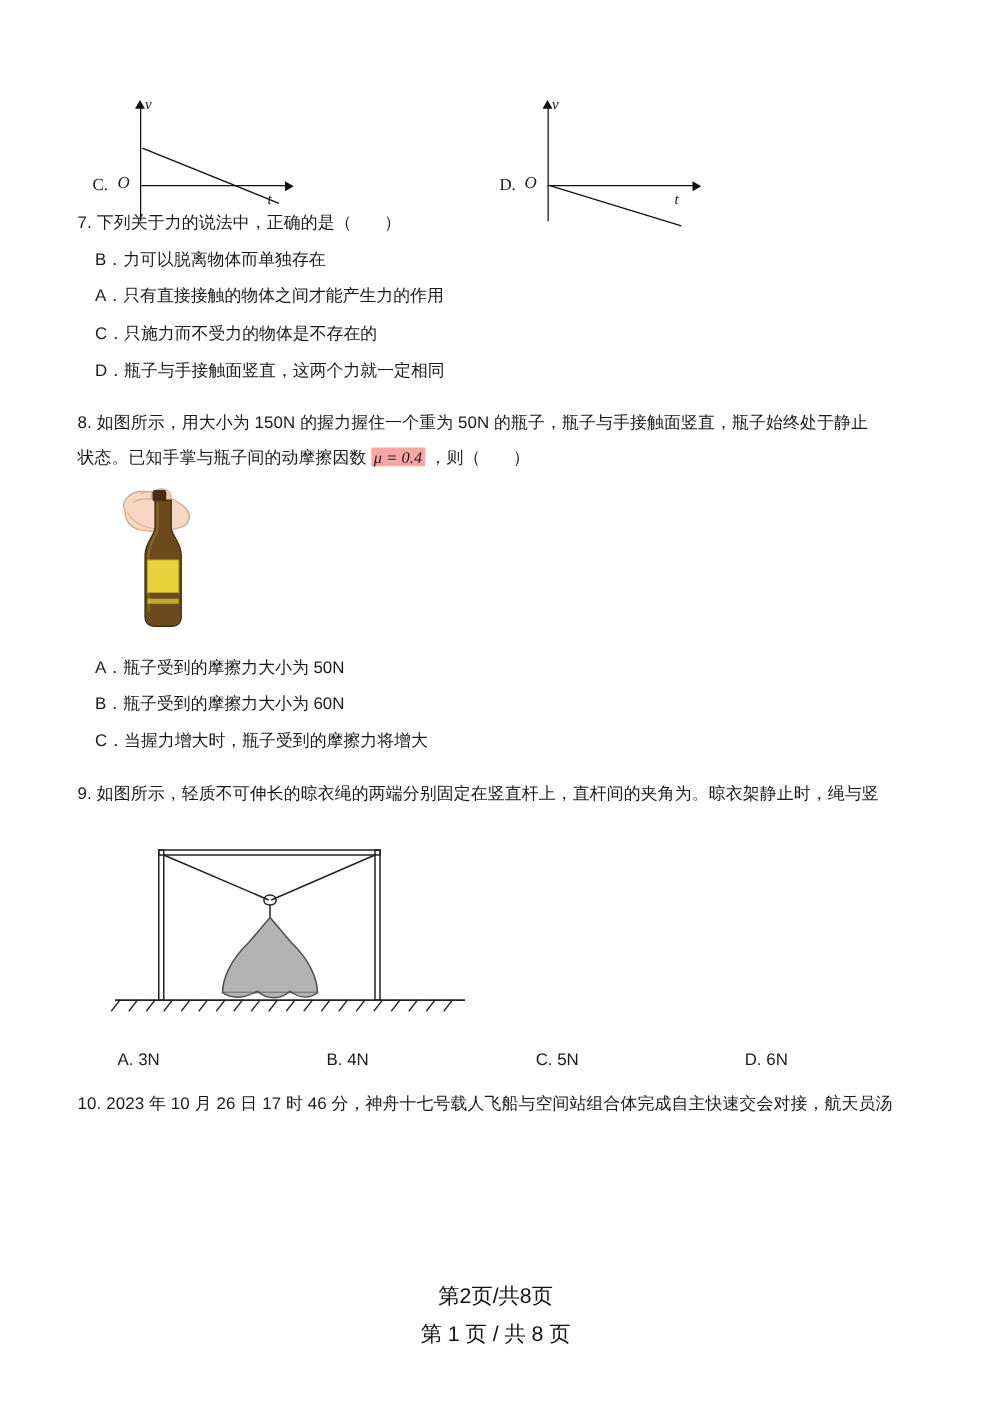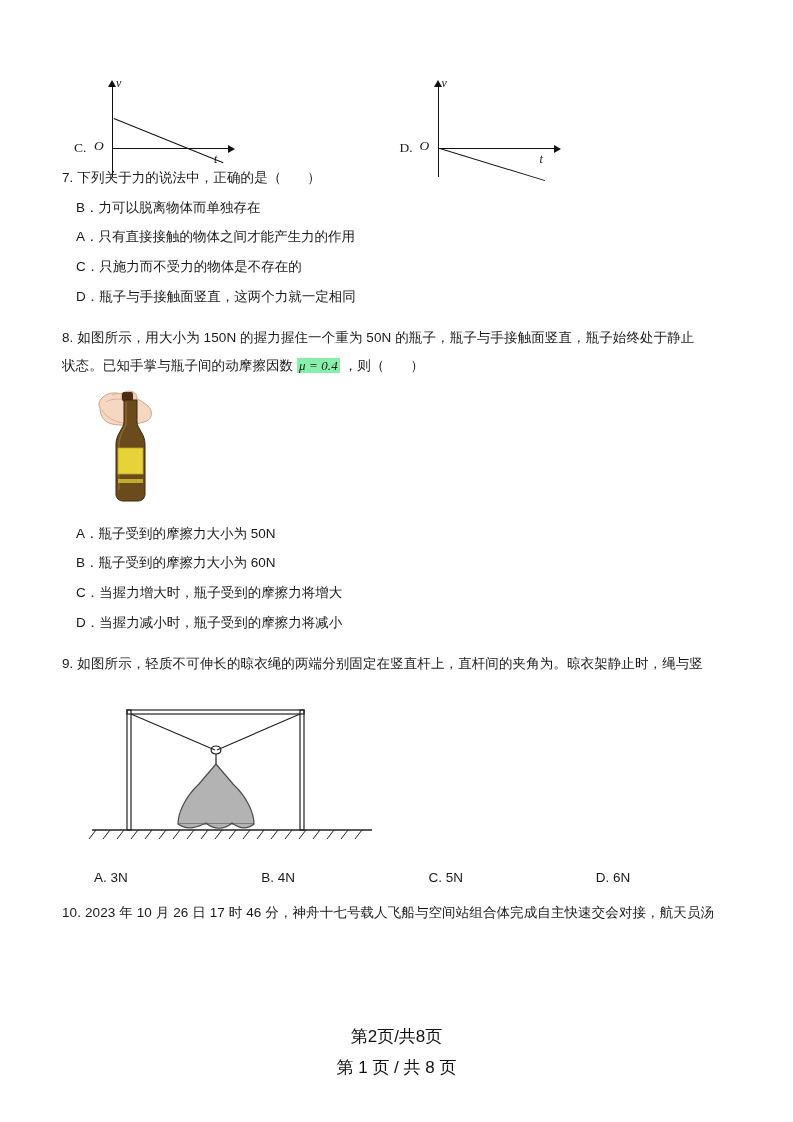--- a/index.html
+++ b/index.html
@@ -120,21 +120,21 @@
   .opt-row {
     display: flex;
     font-size: 13.5px;
     margin-top: 12px;
   }
   .opt-row > span { width: 25%; margin-left: 32px; }
   .mu {
     font-family: "Liberation Serif", serif;
     font-style: italic;
     font-size: 13px;
-    background: #86efac;
+    background: #fca5a5;
     padding: 0 2px;
     text-align: center;
   }
   .figure-bottle {
     position: relative;
     width: 150px;
     height: 130px;
     margin: 6px 0 4px 20px;
   }
   .figure-clothes {
@@ -220,21 +220,20 @@
       <path d="M44 16 L44 36 C44 42, 37 48, 37 58 L37 104" fill="none" stroke="#a07c3c" stroke-width="1.5" opacity="0.6"></path>
 
       <rect x="36" y="62" width="25" height="26" fill="#e8d23a" stroke="#b9a62c" stroke-width="0.8"></rect>
       <rect x="36" y="93" width="25" height="4" fill="#d8c234" opacity="0.8"></rect>
     </svg>
   </div>
 
   <div class="opt">A．瓶子受到的摩擦力大小为 50N</div>
   <div class="opt">B．瓶子受到的摩擦力大小为 60N</div>
   <div class="opt">C．当握力增大时，瓶子受到的摩擦力将增大</div>
-  <div class="opt">D．当握力减小时，瓶子受到的摩擦力将减小</div>
 
   <div class="q">
     <span>9.</span>
     <span>如图所示，轻质不可伸长的晾衣绳的两端分别固定在竖直杆上，直杆间的夹角为。晾衣架静止时，绳与竖</span>
   </div>
 
   <div class="figure-clothes">
     <svg width="470" height="170" viewBox="0 0 470 170">
 
       <rect x="55" y="22" width="4" height="120" fill="none" stroke="#222" stroke-width="1.2"></rect>

